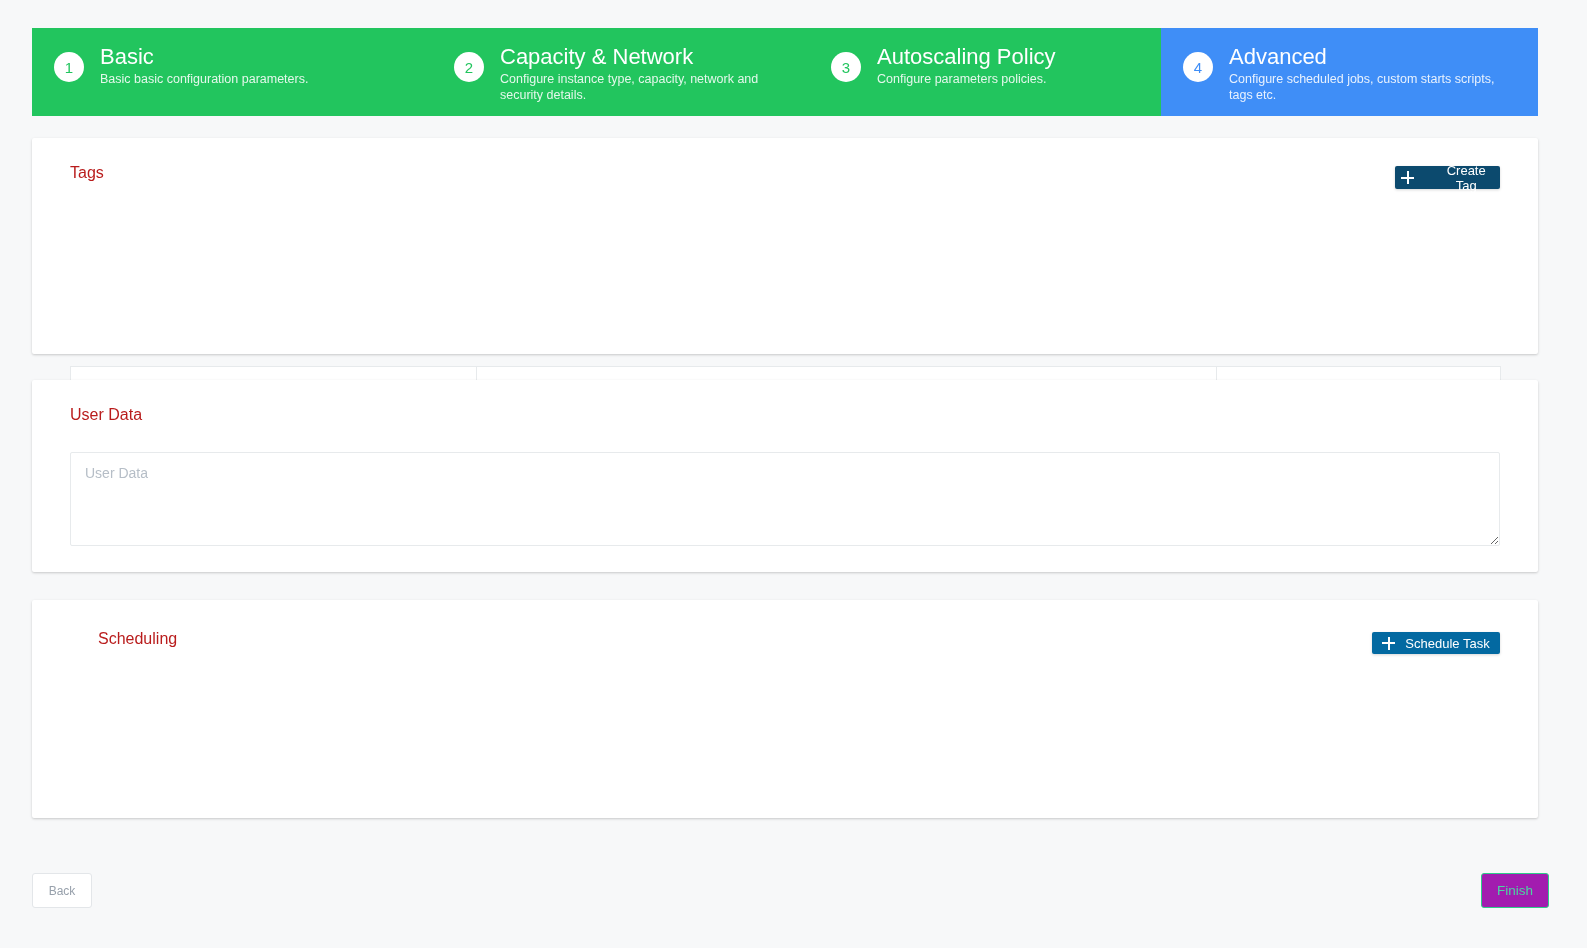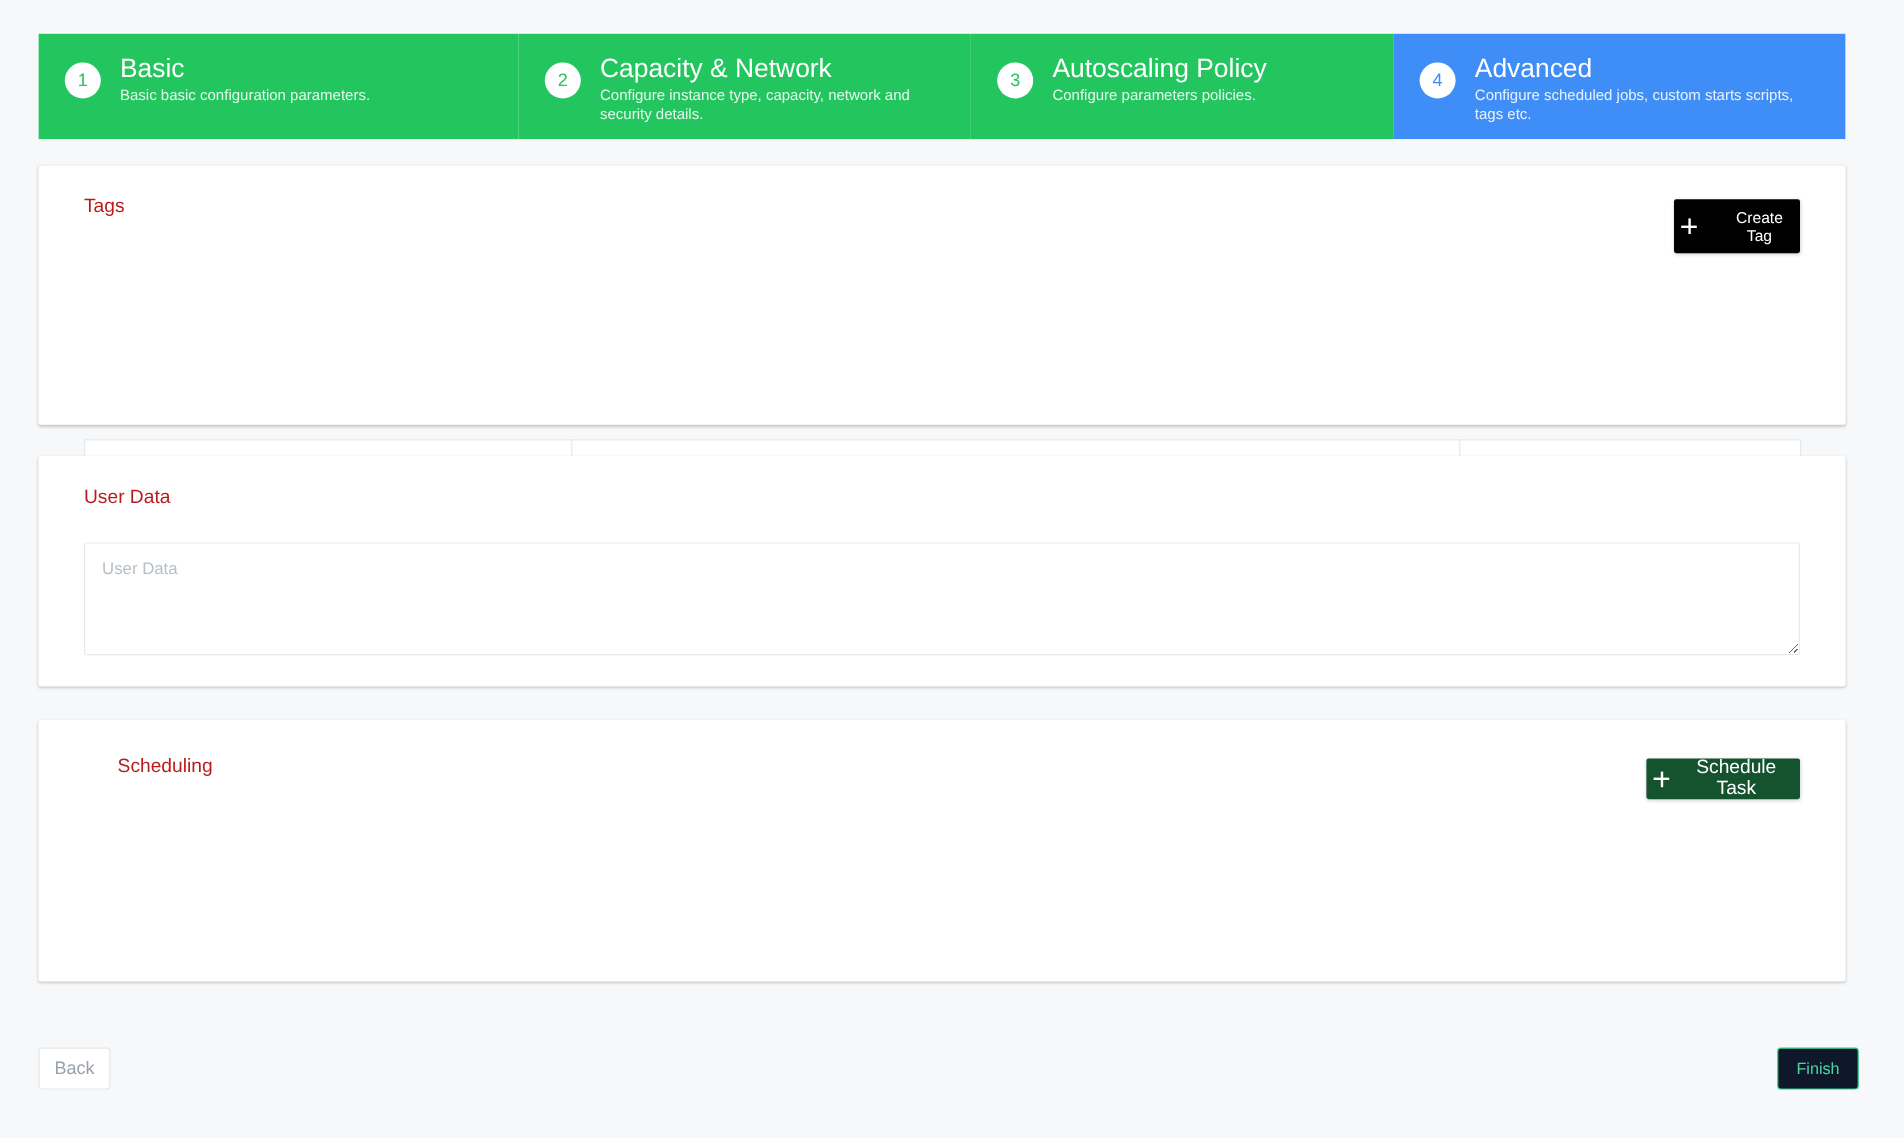--- a/index.html
+++ b/index.html
@@ -74,30 +74,30 @@
   .btn-primary {
     position: absolute;
     display: flex; align-items: center; justify-content: center;
     border: none; border-radius: 2px;
     color: #ffffff; cursor: pointer;
     font-family: "Liberation Sans", sans-serif;
     box-shadow: 0 1px 3px rgba(0,0,0,.16);
   }
   .btn-create-tag {
     right: 38px; top: 28px;
-    width: 105px; height: 45px;
-    background: #000000;
+    width: 105px; height: 23px;
+    background: #0c4a6e;
     font-size: 13px;
     gap: 16px;
   }
   .btn-schedule-task {
     right: 38px; top: 32px;
-    width: 128px; height: 34px;
-    background: #14532d;
-    font-size: 16px;
+    width: 128px; height: 22px;
+    background: #0369a1;
+    font-size: 13px;
   }
   .plus-icon {
     display: inline-block; width: 13px; height: 13px;
     position: relative; margin-right: 10px;
   }
   .plus-icon::before, .plus-icon::after {
     content: ""; position: absolute; background: #ffffff;
   }
   .plus-icon::before { left: 0; top: 5.5px; width: 13px; height: 2px; }
   .plus-icon::after  { top: 0; left: 5.5px; height: 13px; width: 2px; }
@@ -151,28 +151,28 @@
   }
   .userdata-box::placeholder { color: #b6bec7; }
 
   
   .btn-back {
     position: absolute; left: 32px; top: 873px;
     width: 60px; height: 35px;
     background: #ffffff;
     border: 1px solid #e3e6e9;
     border-radius: 3px;
-    color: #97a0ab; font-size: 15px;
+    color: #97a0ab; font-size: 12px;
     cursor: pointer;
     font-family: "Liberation Sans", sans-serif;
   }
   .btn-finish {
     position: absolute; right: 38px; top: 873px;
     width: 68px; height: 35px;
-    background: #0f172a;
+    background: #a21caf;
     border: 1px solid #2ecc8a;
     border-radius: 3px;
     color: #4bd6a1; font-size: 13.5px;
     cursor: pointer;
     font-family: "Liberation Sans", sans-serif;
   }
 </style>
 </head>
 <body>
 

